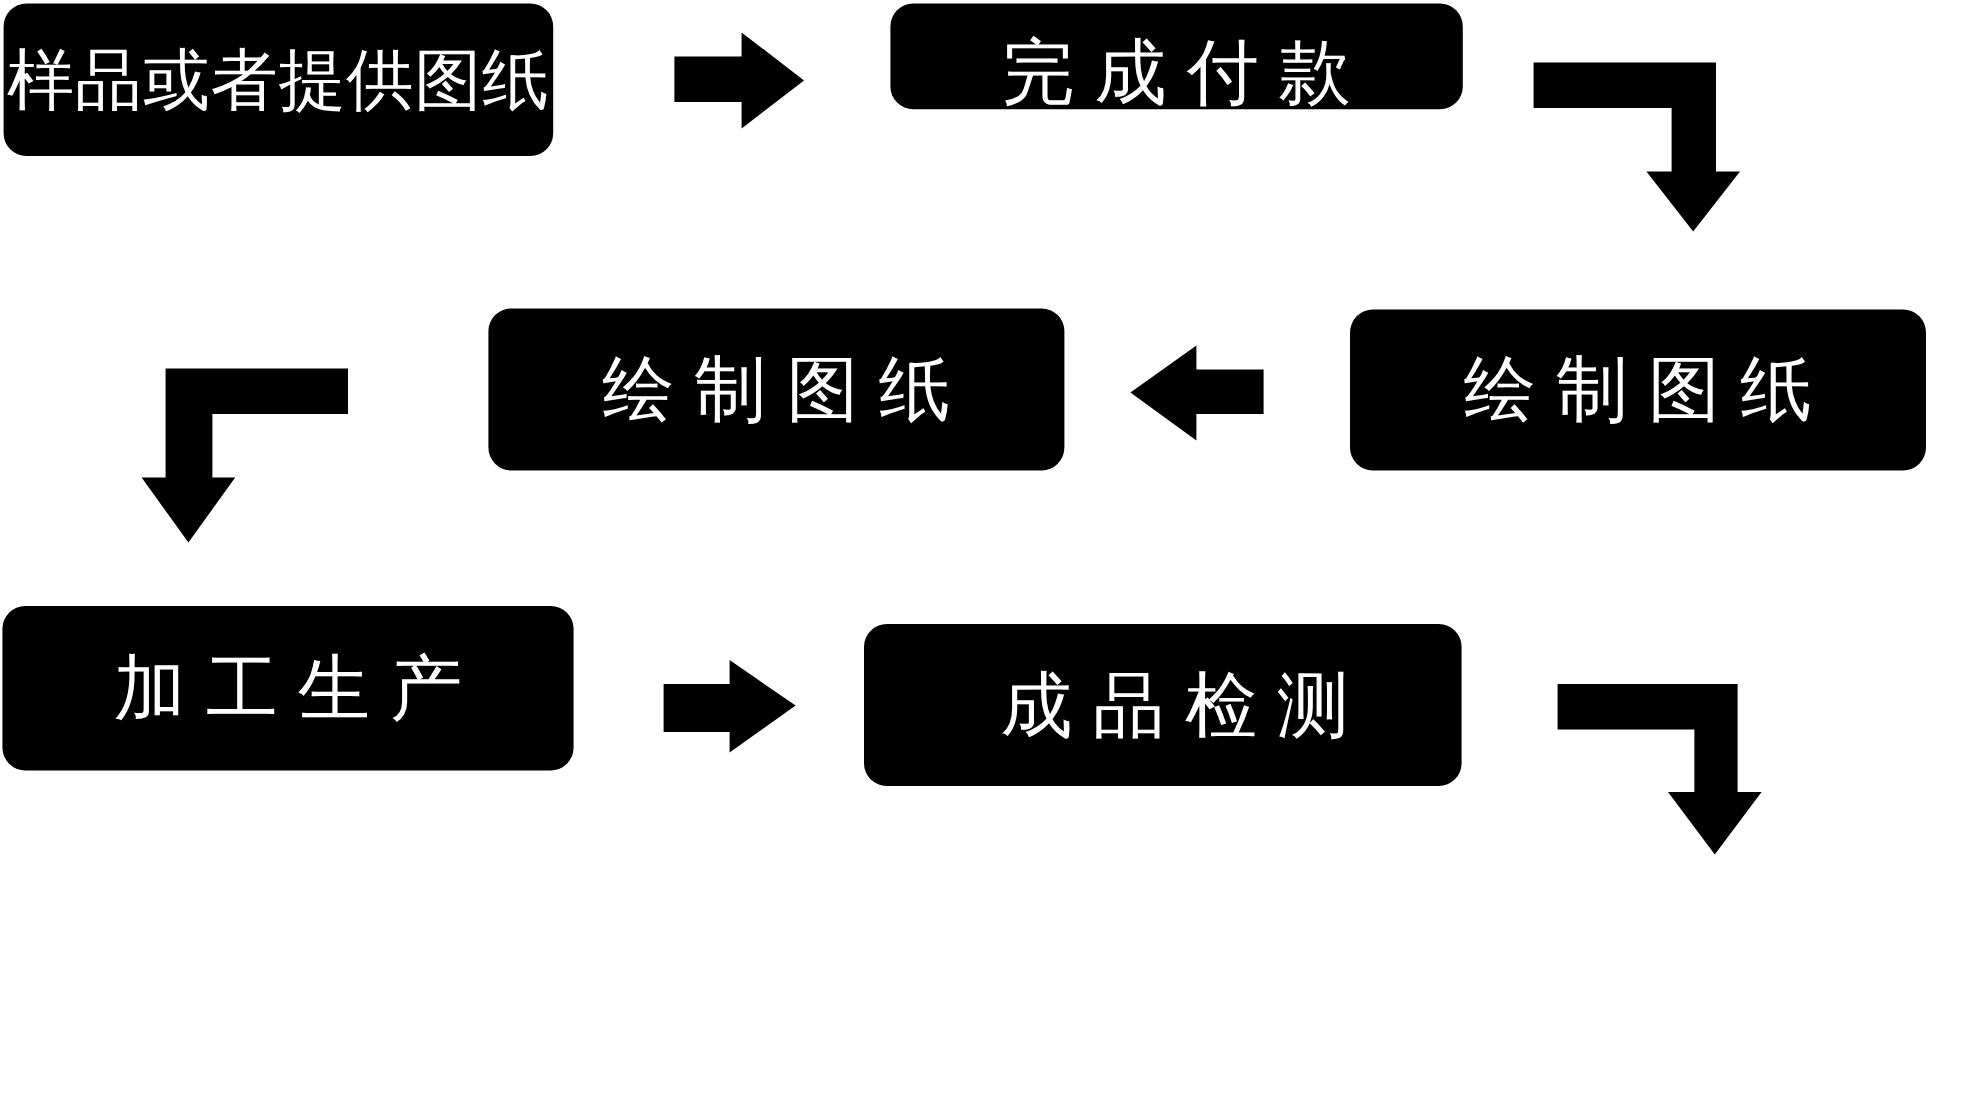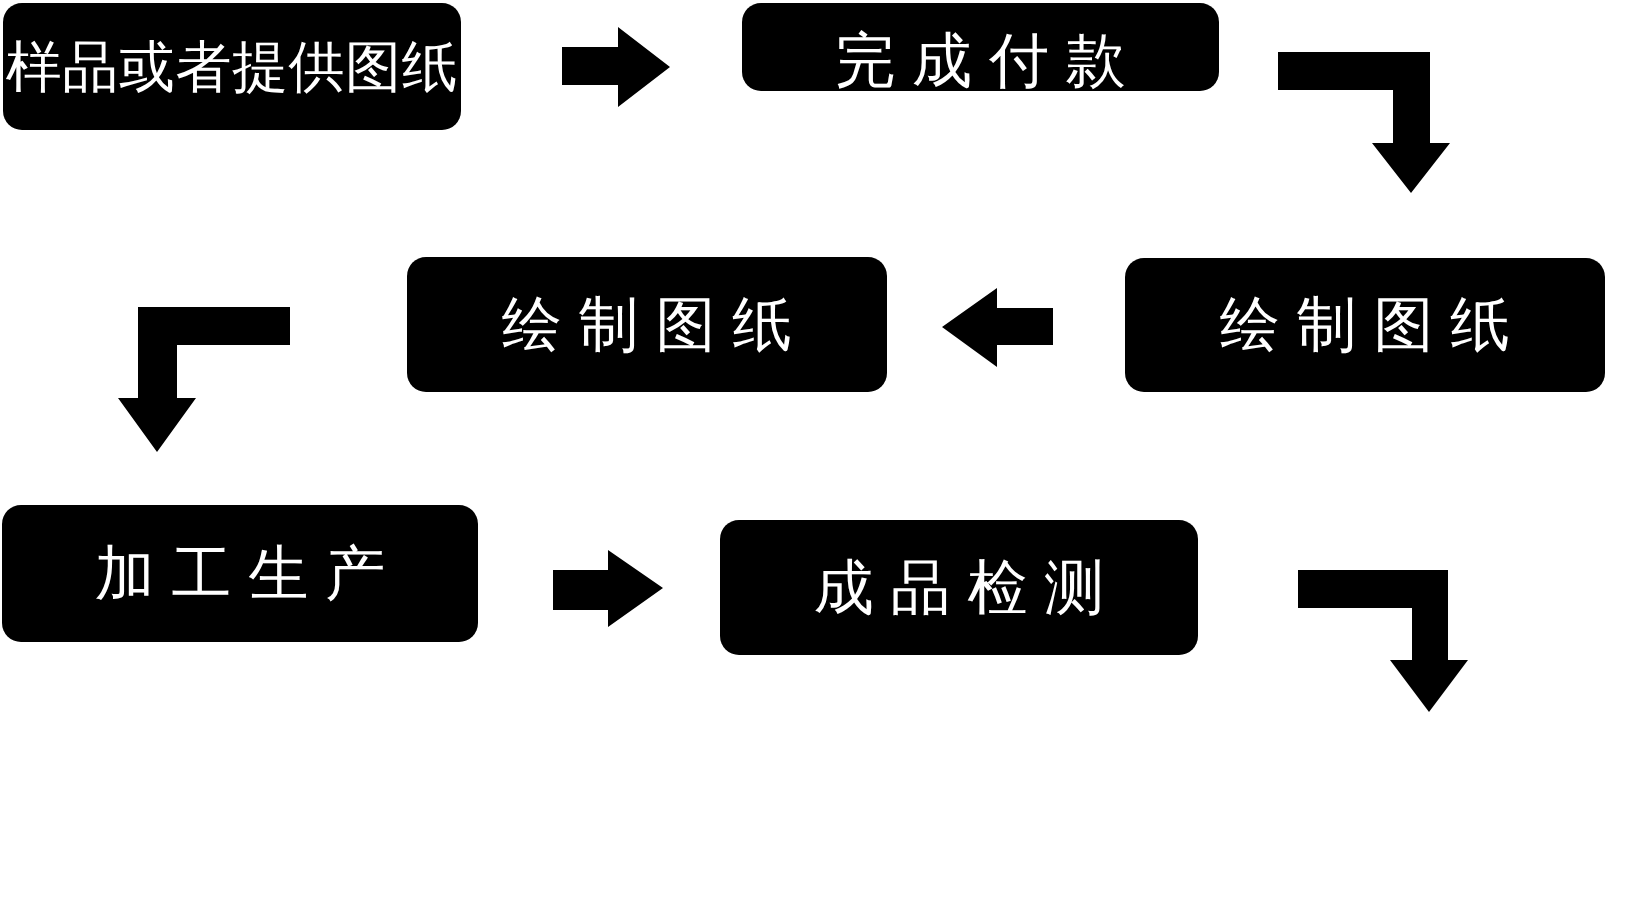--- a/index.html
+++ b/index.html
@@ -78,18 +78,18 @@
   </div>
 
   <div class="node" style="left:1125px; top:258px; width:480px; height:134px;text-align:center;">
     <span class="node-label spaced">绘制图纸</span>
   </div>
 
   <div class="node" style="left:2px; top:505px; width:476px; height:137px;">
     <span class="node-label spaced">加工生产</span>
   </div>
 
-  <div class="node" style="left:720px; top:520px; width:478px; height:135px;">
+  <div class="node" style="left:720px; top:520px; width:478px; height:135px;padding-left:20px;">
     <span class="node-label spaced">成品检测</span>
   </div>
 
 
 </div>
 
 </body></html>

